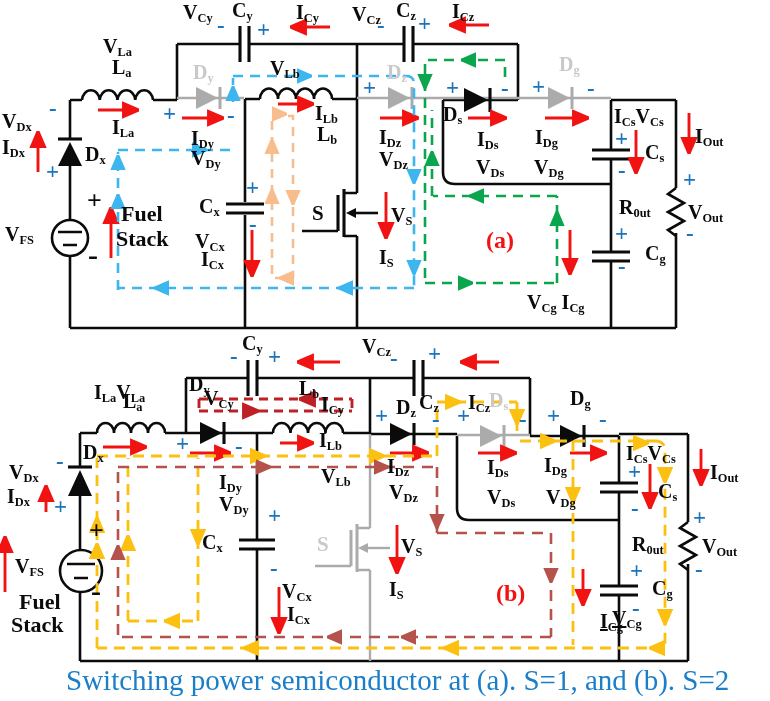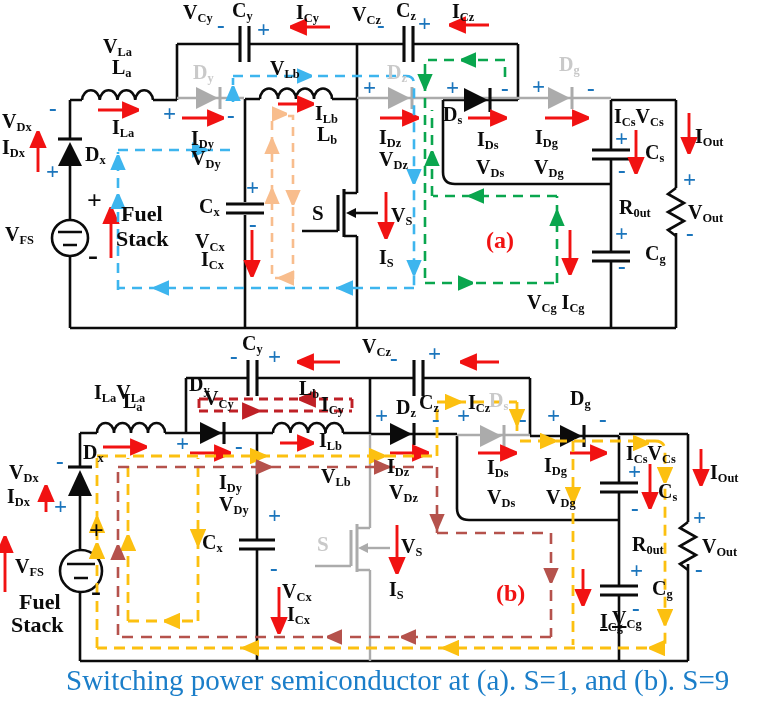--- a/index.html
+++ b/index.html
@@ -401,15 +401,15 @@
       <span class="lbl" style="left: 632px; top: 534px;">R<sub>0ut</sub></span>
       <span class="lbl" style="left: 702px; top: 536px;">V<sub>Out</sub></span>
       <span class="lbl c-b" style="left: 695px; top: 558px; font-size: 23px;">-</span>
       <span class="lbl c-b" style="left: 630px; top: 559px; font-size: 23px;">+</span>
       <span class="lbl" style="left: 652px; top: 578px;">C<sub>g</sub></span>
       <span class="lbl c-b" style="left: 632px; top: 597px; font-size: 23px;">-</span>
       <span class="lbl" style="left: 600px; top: 611px; text-decoration: underline;">I<sub>Cg</sub></span>
       <span class="lbl" style="left: 612px; top: 608px; text-decoration: underline;">V<sub>Cg</sub></span>
     </div>
 
-<div id="caption">Switching power semiconductor at (a). S=1, and (b). S=9</div>
+<div id="caption">Switching power semiconductor at (a). S=1, and (b). S=2</div>
 
 </div>
 
 </body></html>

